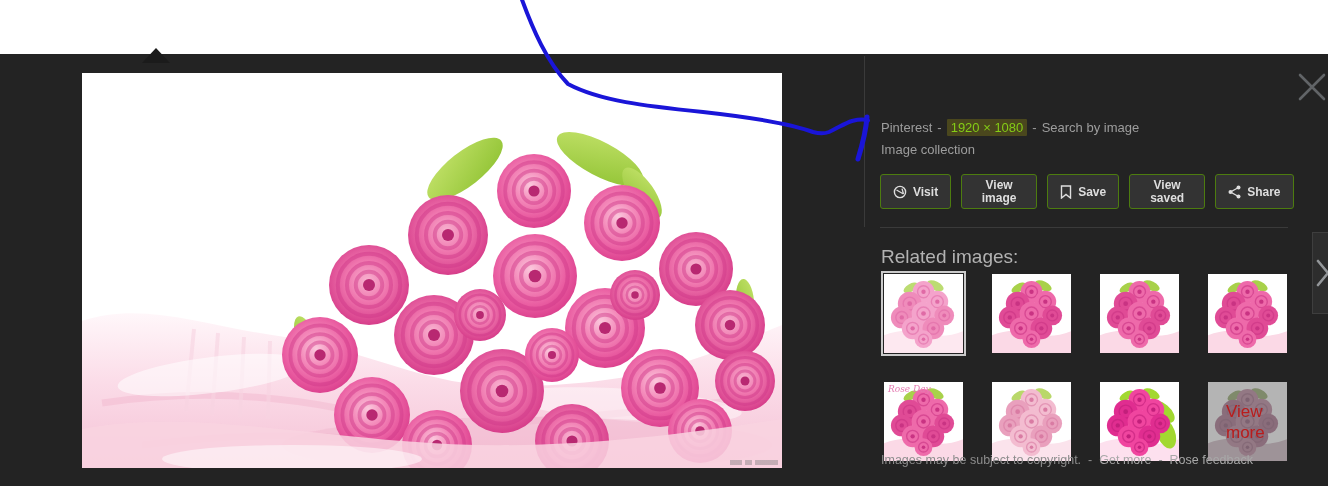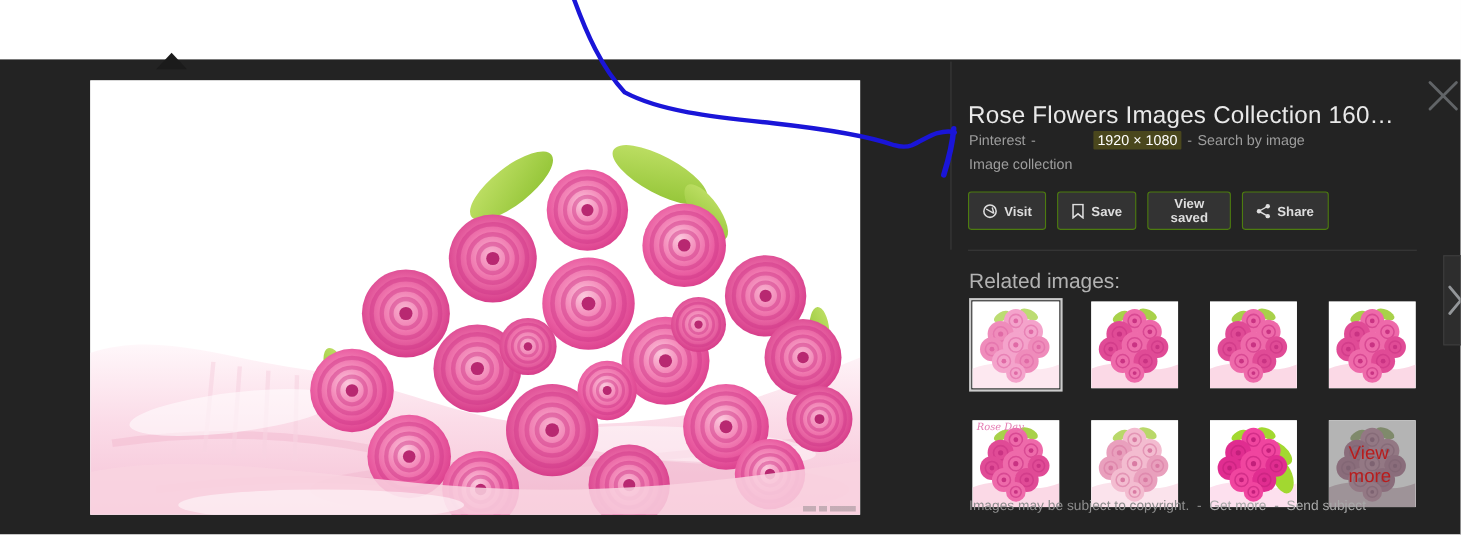--- a/index.html
+++ b/index.html
@@ -246,37 +246,39 @@
           </g>
         </g>
       <path d="M0,356 C90,338 200,358 320,368 C460,380 580,364 700,346 L700,395 L0,395 Z" fill="#f9d4e1" opacity="0.85"></path>
       <ellipse cx="210" cy="386" rx="130" ry="14" fill="#ffffff" opacity="0.5"></ellipse>
     </svg>
     <div class="watermark"></div>
   </div>
 
   <div class="vline"></div>
 
-  <h1 class="title">Rose Flowers Images Collection 160…</h1>
 
   <div class="meta">
-    <span>Pinterest</span><span class="dash">-</span><span class="dim-badge" id="dimBadge" style="background: rgb(74, 71, 29); color: #ffffff; margin-left: 47px;">1920 × 1080</span><span class="dash">-</span><span class="search-link">Search by image</span>
+    <span>Pinterest</span><span class="dash">-</span><span class="dim-badge" id="dimBadge" style="background: rgb(74, 71, 29); color: #84cc16;">1920 × 1080</span><span class="dash">-</span><span class="search-link">Search by image</span>
   </div>
 
   <div class="collection">Image collection</div>
 
   <div class="btn-row">
     <button class="gbtn">
       <span class="ic">
         <svg width="14" height="14" viewBox="0 0 14 14">
             <circle cx="7" cy="7" r="5.6" fill="none" stroke="#dedede" stroke-width="1.4"></circle>
             <path d="M3.5,5 l7,4 M9,3.6 l1.5,5.4" stroke="#dedede" stroke-width="1.3" fill="none"></path>
           </svg>
       </span>
       <span>Visit</span>
+    </button>
+    <button class="gbtn two">
+      <span class="wrap">View image</span>
     </button>
     <button class="gbtn">
       <span class="ic">
         <svg width="12" height="14" viewBox="0 0 12 14">
             <path d="M1.5,1 h9 v12 l-4.5,-3.6 l-4.5,3.6 z" fill="none" stroke="#dedede" stroke-width="1.4"></path>
           </svg>
       </span>
       <span>Save</span>
     </button>
     <button class="gbtn two">
@@ -579,21 +581,21 @@
           <circle cx="40" cy="66" r="9" fill="#c393a8"></circle>
           <circle cx="40" cy="66" r="4.95" fill="none" stroke="#9c6b85" stroke-width="1.4" opacity="0.6"></circle>
           <circle cx="40" cy="66" r="1.8" fill="#9c6b85"></circle>
         </svg>
         <div class="vm-overlay"></div>
         <div class="vm-text">View more</div>
       </div>
     </div>
 
   <div class="footer">
-    <span>Images may be subject to copyright.</span><span class="dash">-</span><a class="flink">Get more</a><span class="dash">-</span><a class="flink">Send subject</a>
+    <span>Images may be subject to copyright.</span><span class="dash">-</span><a class="flink">Get more</a><span class="dash">-</span><a class="flink">Rose feedback</a>
   </div>
 
   <div class="close-btn">
     <svg width="32" height="32" viewBox="0 0 32 32">
       <path d="M4,4 L28,28 M28,4 L4,28" stroke="#616467" stroke-width="2.6" stroke-linecap="round"></path>
     </svg>
   </div>
 
   <div class="next-btn">
     <svg width="20" height="40" viewBox="0 0 20 40">

